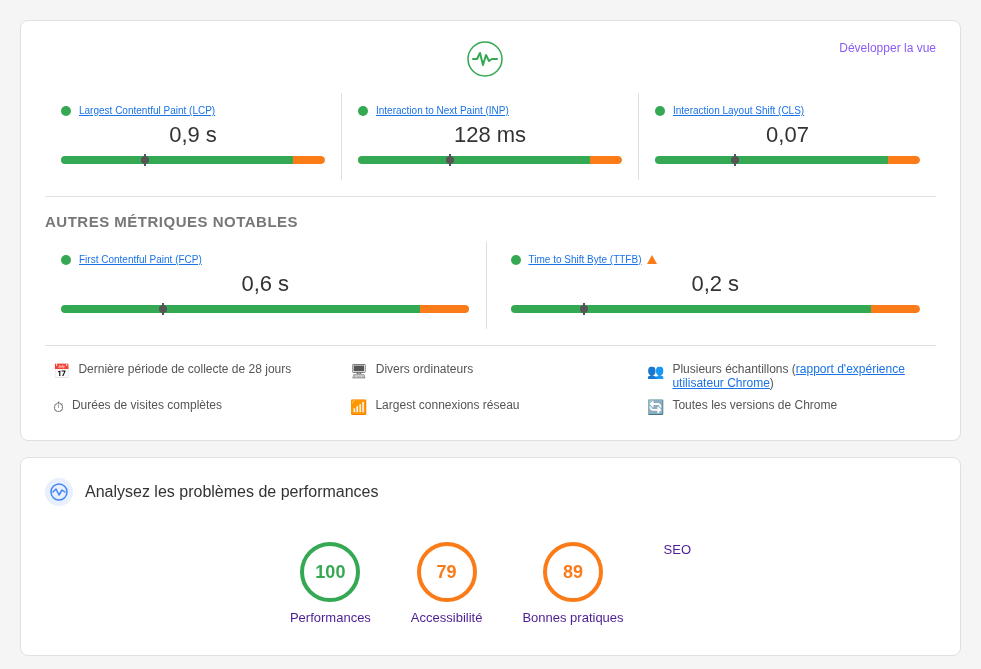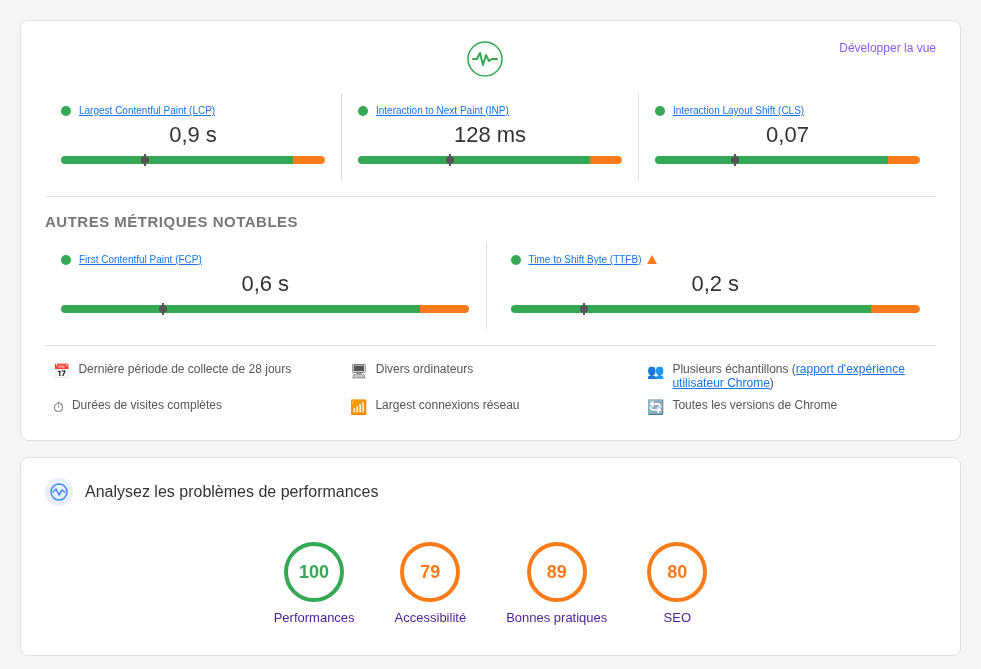--- a/index.html
+++ b/index.html
@@ -401,19 +401,16 @@
     </div>
 
     <div class="score-item">
       <div class="score-circle score-orange">
         <span>89</span>
       </div>
       <span class="score-label">Bonnes pratiques</span>
     </div>
 
     <div class="score-item">
-      <div class="score-circle score-orange">
-        <span>80</span>
-      </div>
       <span class="score-label">SEO</span>
     </div>
   </div>
 </div>
 
 </body></html>

